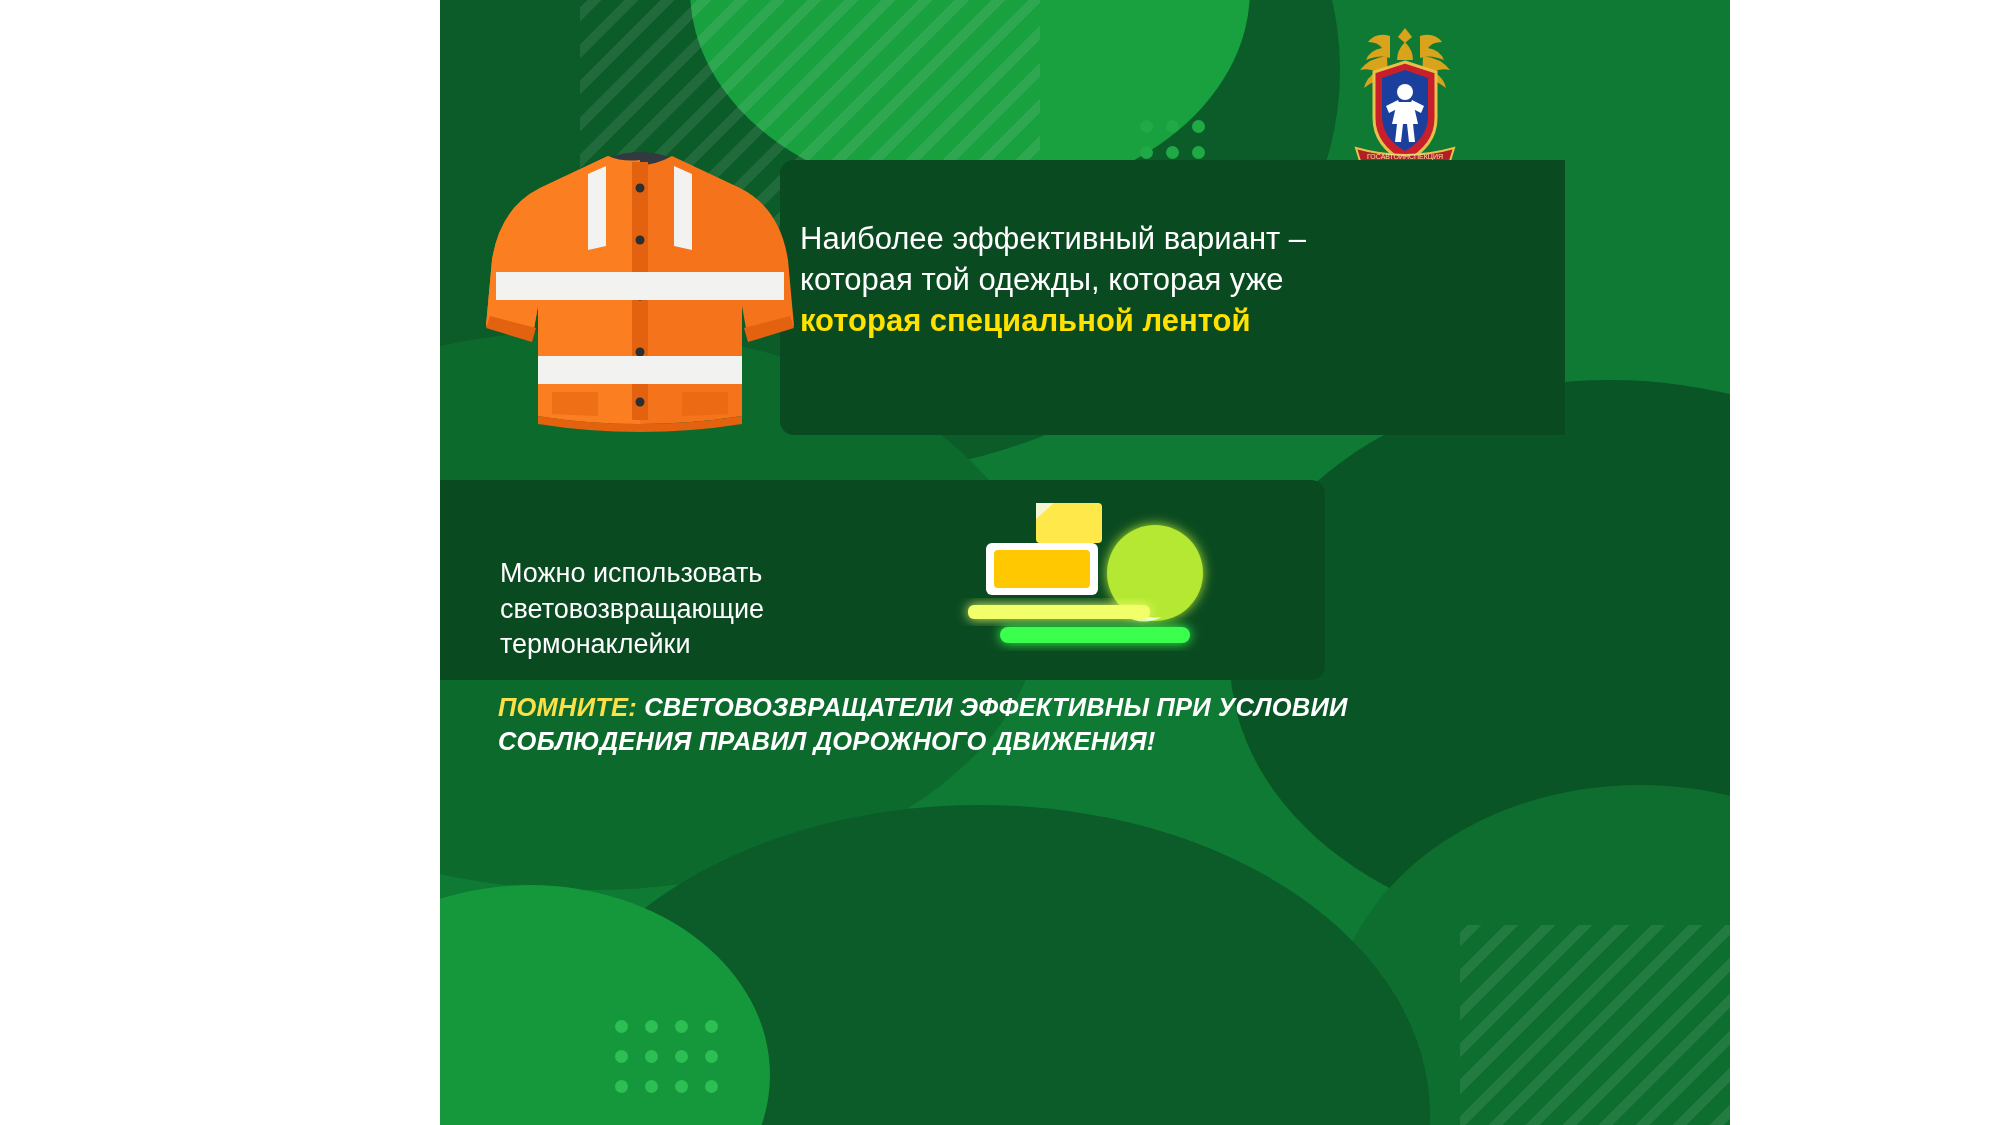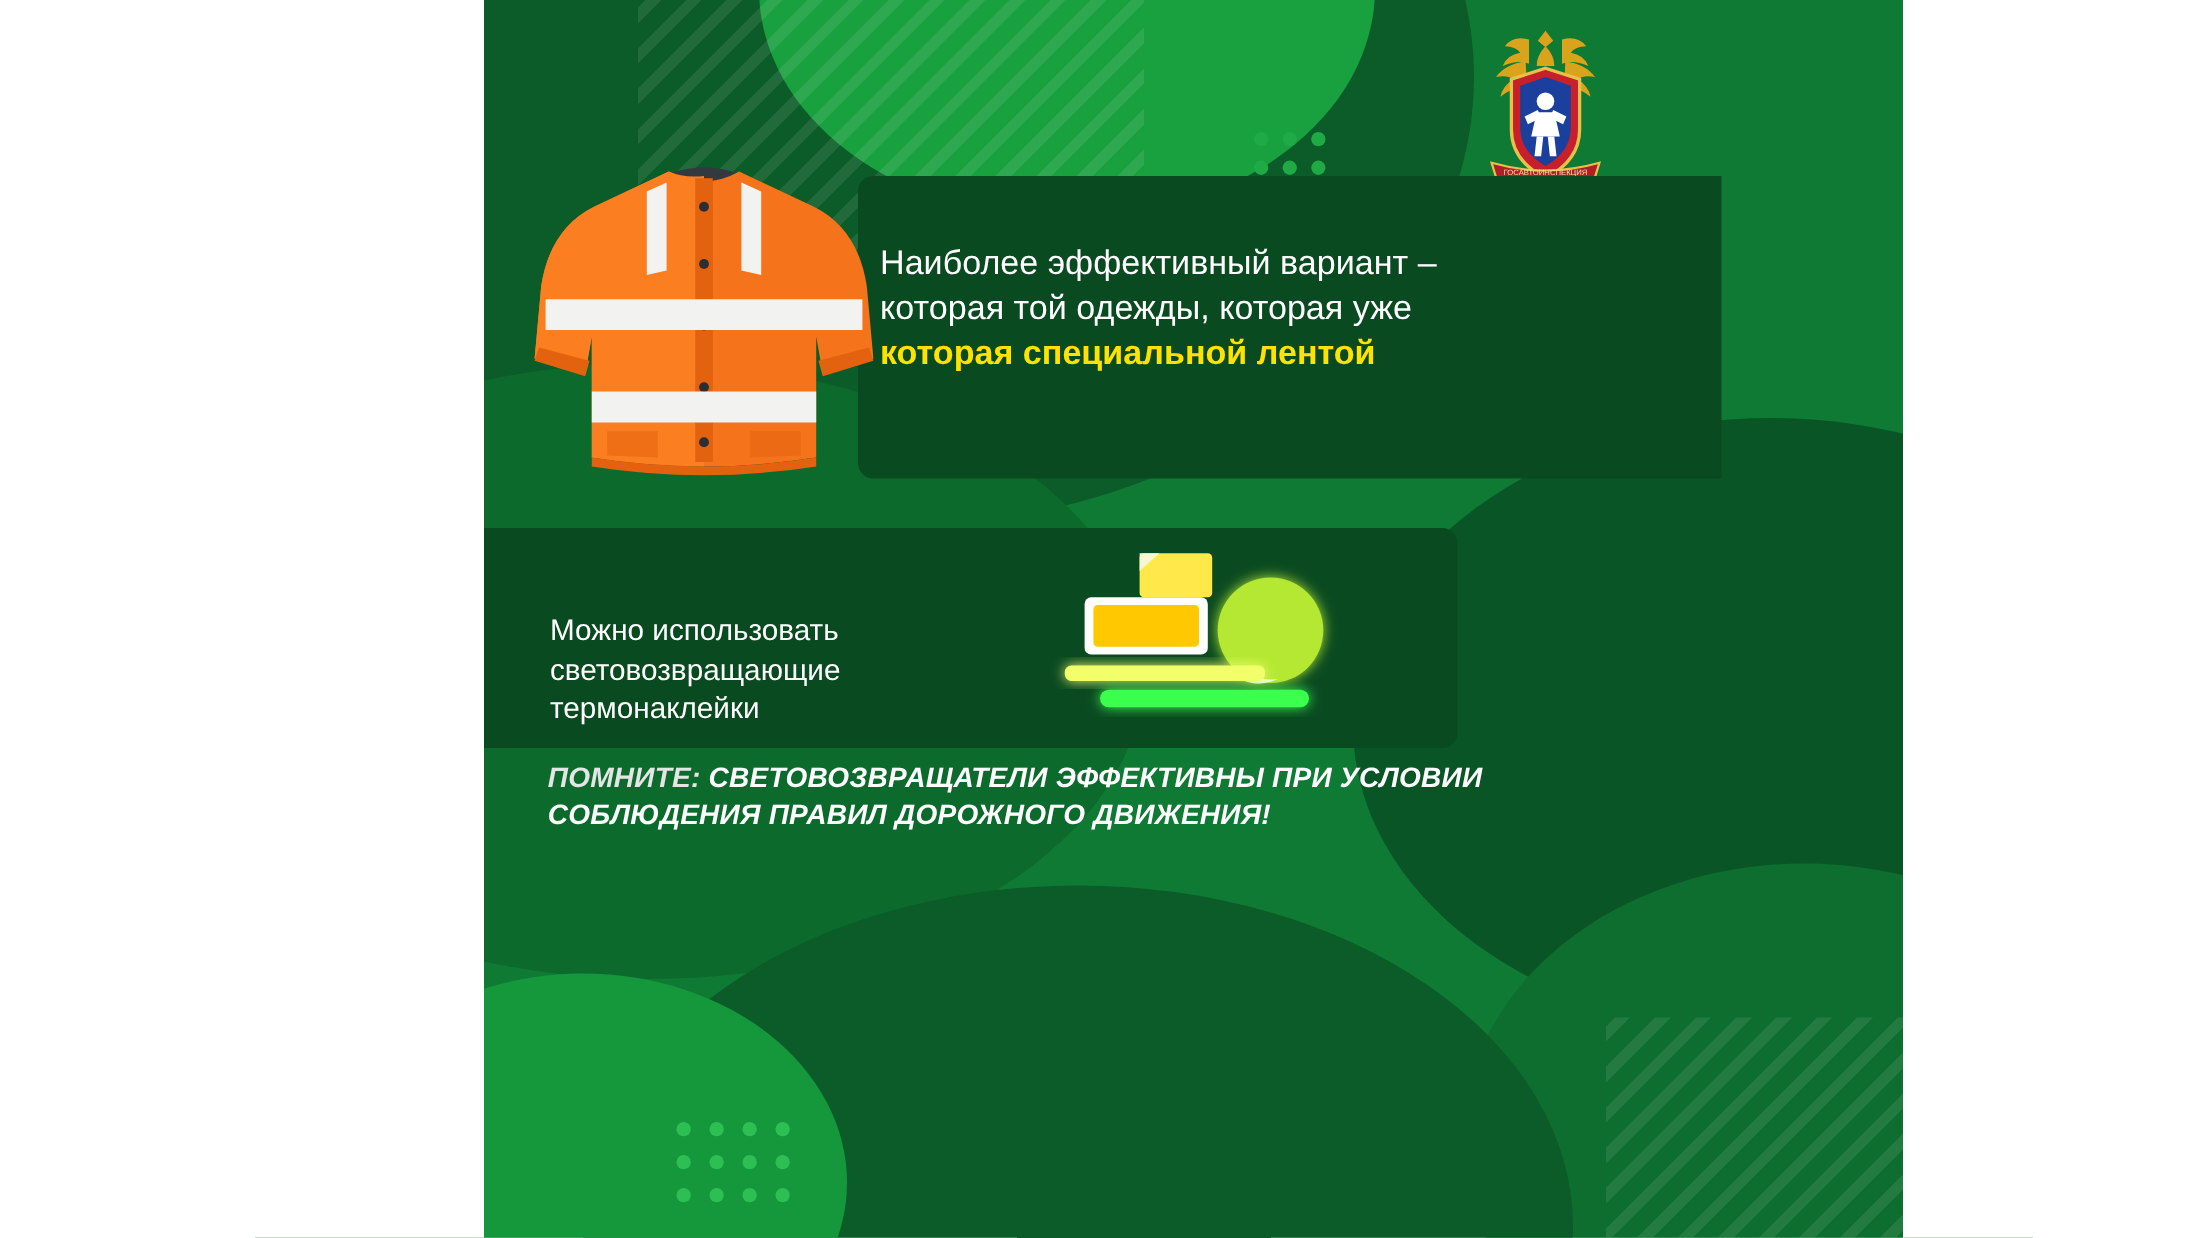--- a/index.html
+++ b/index.html
@@ -158,21 +158,21 @@
     left:58px; top:690px;
     width:1010px;
     font-size:25.5px;
     font-weight:700;
     font-style:italic;
     color:#ffffff;
     line-height:1.35;
     text-transform:uppercase;
     letter-spacing:0.2px;
   }
-  .footer-note .lead { color:#e5e5e5; }
+  .footer-note .lead { color:#fde047; }
 </style>
 </head>
 <body>
 
 <div id="poster-frame">
 
   <div class="bg-layer">
     <div class="blob-dark-top"></div>
     <div class="blob-bright-top"></div>
     <div class="stripes stripes-top"></div>

